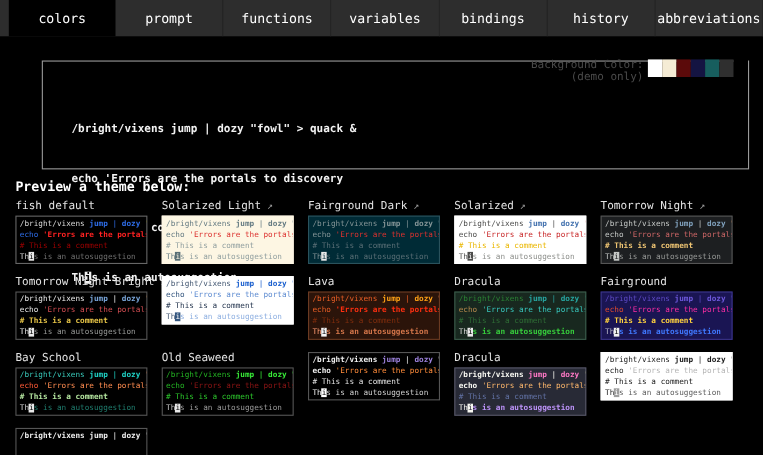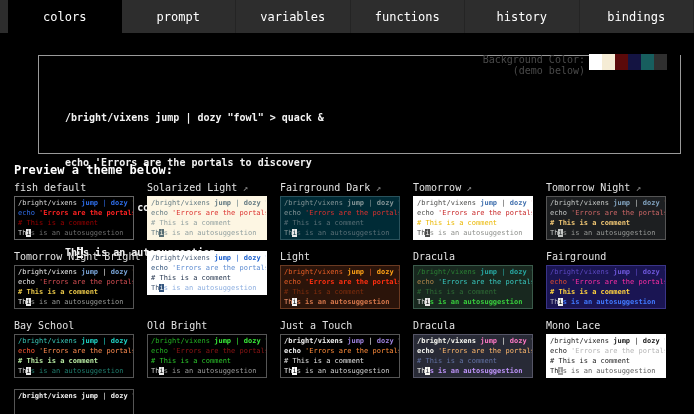--- a/index.html
+++ b/index.html
@@ -37,30 +37,31 @@
   .theme-title .ext { color:#9a9a9a; font-size:9px; cursor:pointer; }
   .theme-card { height:44px; border:1px solid; padding:1px 3px; overflow:hidden; cursor:pointer; }
   .theme-line { font-size:7px; line-height:10px; white-space:pre; }
 </style>
 </head>
 <body>
 
 <div class="tabbar">
     <div class="tab active">colors</div>
     <div class="tab">prompt</div>
+    <div class="tab">functions</div>
     <div class="tab">variables</div>
-    <div class="tab">functions</div>
+    <div class="tab">bindings</div>
     <div class="tab">history</div>
-    <div class="tab">bindings</div>
+    <div class="tab">abbreviations</div>
   </div>
 
 <div class="preview-box">
   <div class="bg-label">
     <div>Background Color:</div>
-    <div>(demo below)</div>
+    <div>(demo only)</div>
   </div>
   <div class="swatch-strip">
       <div class="swatch" style="background: rgb(255, 255, 255);"></div>
       <div class="swatch" style="background: rgb(245, 236, 213);"></div>
       <div class="swatch" style="background: rgb(91, 10, 10);"></div>
       <div class="swatch" style="background: rgb(20, 20, 66);"></div>
       <div class="swatch" style="background: rgb(23, 94, 94);"></div>
       <div class="swatch" style="background: rgb(47, 47, 47);"></div>
       <div class="swatch" style="background: rgb(0, 0, 0);"></div>
     </div>
@@ -96,21 +97,21 @@
     <div class="theme">
       <div class="theme-title"><span>Fairground Dark</span><span class="ext"> ↗</span></div>
       <div class="theme-card" style="background: rgb(0, 43, 54); border-color: rgb(42, 82, 92);">
         <div class="theme-line"><span style="color: rgb(131, 148, 150);">/bright/vixens </span><span style="color: rgb(131, 148, 150); font-weight: bold;">jump</span><span style="color: rgb(131, 148, 150);"> | </span><span style="color: rgb(131, 148, 150); font-weight: bold;">dozy</span><span style="color: rgb(131, 148, 150);"> "fowl" &gt; quack &amp;</span></div>
         <div class="theme-line"><span style="color: rgb(131, 148, 150);">echo </span><span style="color: rgb(220, 50, 47);">'Errors are the portals to discovery</span></div>
         <div class="theme-line"><span style="color: rgb(88, 110, 117);"># This is a comment</span></div>
         <div class="theme-line"><span style="color: rgb(131, 148, 150);">Th</span><span style="background: rgb(232, 232, 232); color: rgb(0, 43, 54);">i</span><span style="color: rgb(88, 110, 117);">s is an autosuggestion</span></div>
       </div>
     </div>
     <div class="theme">
-      <div class="theme-title"><span>Tomorrow</span><span class="ext"> ↗</span></div>
+      <div class="theme-title"><span>Solarized</span><span class="ext"> ↗</span></div>
       <div class="theme-card" style="background: rgb(255, 255, 255); border-color: rgb(255, 255, 255);">
         <div class="theme-line"><span style="color: rgb(77, 77, 76);">/bright/vixens </span><span style="color: rgb(66, 113, 174); font-weight: bold;">jump</span><span style="color: rgb(77, 77, 76);"> | </span><span style="color: rgb(66, 113, 174); font-weight: bold;">dozy</span><span style="color: rgb(200, 40, 41);"> "fowl" &gt; quack &amp;</span></div>
         <div class="theme-line"><span style="color: rgb(77, 77, 76);">echo </span><span style="color: rgb(200, 40, 41);">'Errors are the portals to discovery</span></div>
         <div class="theme-line"><span style="color: rgb(234, 183, 0);"># This is a comment</span></div>
         <div class="theme-line"><span style="color: rgb(77, 77, 76);">Th</span><span style="background: rgb(77, 77, 76); color: rgb(255, 255, 255);">i</span><span style="color: rgb(142, 144, 140);">s is an autosuggestion</span></div>
       </div>
     </div>
     <div class="theme">
       <div class="theme-title"><span>Tomorrow Night</span><span class="ext"> ↗</span></div>
       <div class="theme-card" style="background: rgb(29, 31, 33); border-color: rgb(85, 85, 85);">
@@ -131,21 +132,21 @@
     </div>
     <div class="theme">
       <div class="theme-card" style="background: rgb(255, 255, 255); border-color: rgb(255, 255, 255);">
         <div class="theme-line"><span style="color: rgb(70, 90, 116);">/bright/vixens </span><span style="color: rgb(26, 95, 206); font-weight: bold;">jump</span><span style="color: rgb(26, 95, 206);"> | </span><span style="color: rgb(26, 95, 206); font-weight: bold;">dozy</span><span style="color: rgb(26, 95, 206);"> "fowl" &gt; quack &amp;</span></div>
         <div class="theme-line"><span style="color: rgb(51, 85, 126);">echo </span><span style="color: rgb(94, 140, 209);">'Errors are the portals to discovery</span></div>
         <div class="theme-line"><span style="color: rgb(37, 54, 79);"># This is a comment</span></div>
         <div class="theme-line"><span style="color: rgb(70, 90, 116);">Th</span><span style="background: rgb(51, 85, 126); color: rgb(255, 255, 255);">i</span><span style="color: rgb(143, 176, 225);">s is an autosuggestion</span></div>
       </div>
     </div>
     <div class="theme">
-      <div class="theme-title"><span>Light</span></div>
+      <div class="theme-title"><span>Lava</span></div>
       <div class="theme-card" style="background: rgb(43, 20, 10); border-color: rgb(106, 58, 34);">
         <div class="theme-line"><span style="color: rgb(232, 94, 38);">/bright/vixens </span><span style="color: rgb(255, 162, 22); font-weight: bold;">jump</span><span style="color: rgb(232, 94, 38);"> | </span><span style="color: rgb(255, 162, 22); font-weight: bold;">dozy</span><span style="color: rgb(255, 140, 90);"> "fowl" &gt; quack &amp;</span></div>
         <div class="theme-line"><span style="color: rgb(232, 94, 38);">echo </span><span style="color: rgb(255, 47, 16); font-weight: bold;">'Errors are the portals to discovery</span></div>
         <div class="theme-line"><span style="color: rgb(127, 45, 13);"># This is a comment</span></div>
         <div class="theme-line"><span style="color: rgb(255, 155, 114);">Th</span><span style="background: rgb(245, 245, 245); color: rgb(0, 0, 0);">i</span><span style="color: rgb(212, 118, 74); font-weight: bold;">s is an autosuggestion</span></div>
       </div>
     </div>
     <div class="theme">
       <div class="theme-title"><span>Dracula</span></div>
       <div class="theme-card" style="background: rgb(24, 40, 31); border-color: rgb(58, 90, 74);">
@@ -167,48 +168,46 @@
     <div class="theme">
       <div class="theme-title"><span>Bay School</span></div>
       <div class="theme-card" style="background: rgb(0, 0, 0); border-color: rgb(85, 85, 85);">
         <div class="theme-line"><span style="color: rgb(56, 199, 184);">/bright/vixens </span><span style="color: rgb(31, 211, 198); font-weight: bold;">jump</span><span style="color: rgb(31, 211, 198);"> | </span><span style="color: rgb(31, 211, 198); font-weight: bold;">dozy</span><span style="color: rgb(255, 140, 80);"> "fowl" &gt; quack &amp;</span></div>
         <div class="theme-line"><span style="color: rgb(255, 90, 54);">echo </span><span style="color: rgb(255, 140, 80);">'Errors are the portals to discovery</span></div>
         <div class="theme-line"><span style="color: rgb(181, 230, 160); font-weight: bold;"># This is a comment</span></div>
         <div class="theme-line"><span style="color: rgb(216, 216, 216);">Th</span><span style="background: rgb(232, 232, 232); color: rgb(0, 0, 0);">i</span><span style="color: rgb(31, 125, 110);">s is an autosuggestion</span></div>
       </div>
     </div>
     <div class="theme">
-      <div class="theme-title"><span>Old Bright</span></div>
+      <div class="theme-title"><span>Old Seaweed</span></div>
       <div class="theme-card" style="background: rgb(0, 0, 0); border-color: rgb(85, 85, 85);">
         <div class="theme-line"><span style="color: rgb(35, 178, 35);">/bright/vixens </span><span style="color: rgb(56, 234, 56); font-weight: bold;">jump</span><span style="color: rgb(56, 234, 56);"> | </span><span style="color: rgb(56, 234, 56); font-weight: bold;">dozy</span><span style="color: rgb(56, 234, 56);"> "fowl" &gt; quack &amp;</span></div>
         <div class="theme-line"><span style="color: rgb(35, 178, 35);">echo </span><span style="color: rgb(143, 21, 21);">'Errors are the portals to discovery</span></div>
         <div class="theme-line"><span style="color: rgb(43, 196, 43);"># This is a comment</span></div>
         <div class="theme-line"><span style="color: rgb(200, 200, 200);">Th</span><span style="background: rgb(232, 232, 232); color: rgb(0, 0, 0);">i</span><span style="color: rgb(154, 154, 154);">s is an autosuggestion</span></div>
       </div>
     </div>
     <div class="theme">
-      <div class="theme-title"><span>Just a Touch</span></div>
       <div class="theme-card" style="background: rgb(0, 0, 0); border-color: rgb(85, 85, 85);">
         <div class="theme-line"><span style="color: rgb(240, 240, 240); font-weight: bold;">/bright/vixens </span><span style="color: rgb(157, 130, 221); font-weight: bold;">jump</span><span style="color: rgb(240, 240, 240);"> | </span><span style="color: rgb(157, 130, 221); font-weight: bold;">dozy</span><span style="color: rgb(240, 240, 240);"> "fowl" &gt; quack &amp;</span></div>
         <div class="theme-line"><span style="color: rgb(240, 240, 240); font-weight: bold;">echo </span><span style="color: rgb(255, 140, 58);">'Errors are the portals to discovery</span></div>
         <div class="theme-line"><span style="color: rgb(224, 224, 224);"># This is a comment</span></div>
         <div class="theme-line"><span style="color: rgb(240, 240, 240);">Th</span><span style="background: rgb(255, 255, 255); color: rgb(0, 0, 0);">i</span><span style="color: rgb(207, 207, 207);">s is an autosuggestion</span></div>
       </div>
     </div>
     <div class="theme">
       <div class="theme-title"><span>Dracula</span></div>
       <div class="theme-card" style="background: rgb(40, 42, 54); border-color: rgb(85, 85, 102);">
         <div class="theme-line"><span style="color: rgb(248, 248, 242); font-weight: bold;">/bright/vixens </span><span style="color: rgb(255, 121, 198); font-weight: bold;">jump</span><span style="color: rgb(248, 248, 242);"> | </span><span style="color: rgb(255, 121, 198); font-weight: bold;">dozy</span><span style="color: rgb(241, 250, 140);"> "fowl" &gt; quack &amp;</span></div>
         <div class="theme-line"><span style="color: rgb(248, 248, 242); font-weight: bold;">echo </span><span style="color: rgb(255, 184, 108);">'Errors are the portals to discovery</span></div>
         <div class="theme-line"><span style="color: rgb(98, 114, 164);"># This is a comment</span></div>
         <div class="theme-line"><span style="color: rgb(248, 248, 242);">Th</span><span style="background: rgb(248, 248, 242); color: rgb(40, 42, 54);">i</span><span style="color: rgb(189, 147, 249); font-weight: bold;">s is an autosuggestion</span></div>
       </div>
     </div>
     <div class="theme">
-      <div class="theme-title"><span>Mono Lace</span></div>
       <div class="theme-card" style="background: rgb(255, 255, 255); border-color: rgb(255, 255, 255);">
         <div class="theme-line"><span style="color: rgb(26, 26, 26);">/bright/vixens </span><span style="color: rgb(26, 26, 26); font-weight: bold;">jump</span><span style="color: rgb(26, 26, 26);"> | </span><span style="color: rgb(26, 26, 26); font-weight: bold;">dozy</span><span style="color: rgb(26, 26, 26);"> "fowl" &gt; quack &amp;</span></div>
         <div class="theme-line"><span style="color: rgb(26, 26, 26);">echo </span><span style="color: rgb(181, 181, 181);">'Errors are the portals to discovery</span></div>
         <div class="theme-line"><span style="color: rgb(26, 26, 26);"># This is a comment</span></div>
         <div class="theme-line"><span style="color: rgb(26, 26, 26);">Th</span><span style="background: rgb(158, 158, 158); color: rgb(255, 255, 255);">i</span><span style="color: rgb(94, 94, 94);">s is an autosuggestion</span></div>
       </div>
     </div>
     <div class="theme">
       <div class="theme-card" style="background: rgb(0, 0, 0); border-color: rgb(85, 85, 85);">
         <div class="theme-line"><span style="color: rgb(240, 240, 240); font-weight: bold;">/bright/vixens </span><span style="color: rgb(240, 240, 240); font-weight: bold;">jump</span><span style="color: rgb(240, 240, 240);"> | </span><span style="color: rgb(240, 240, 240); font-weight: bold;">dozy</span><span style="color: rgb(240, 240, 240);"> "fowl" &gt; quack &amp;</span></div>

